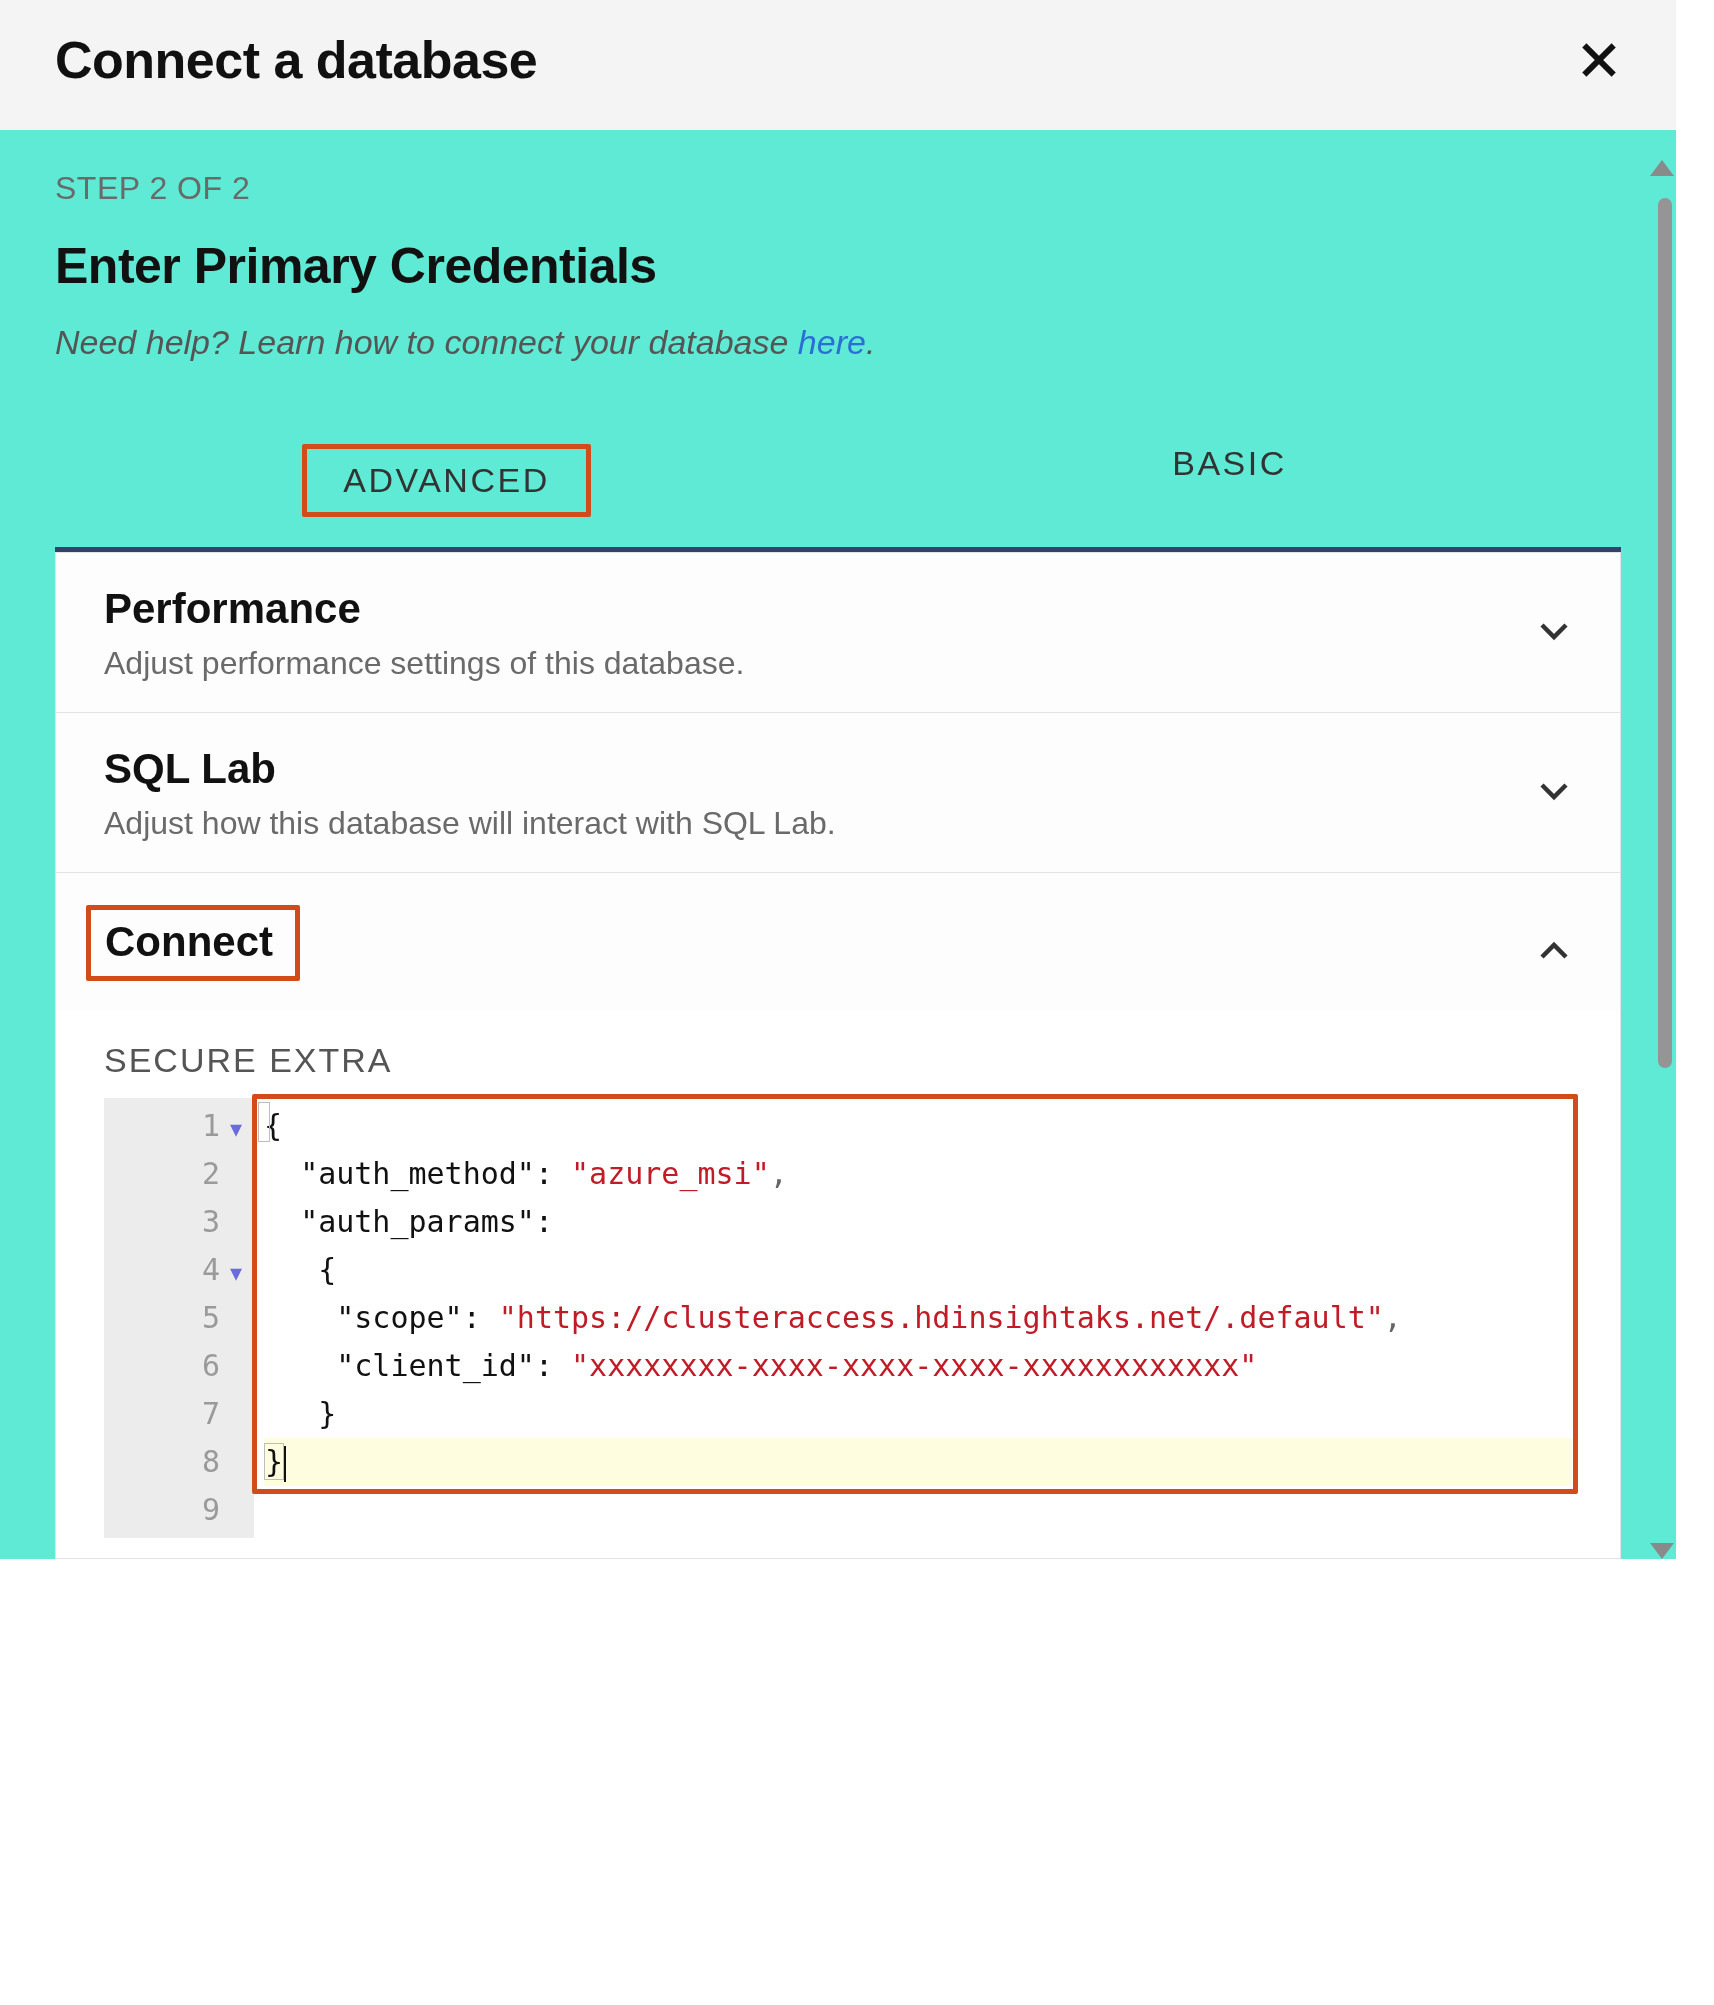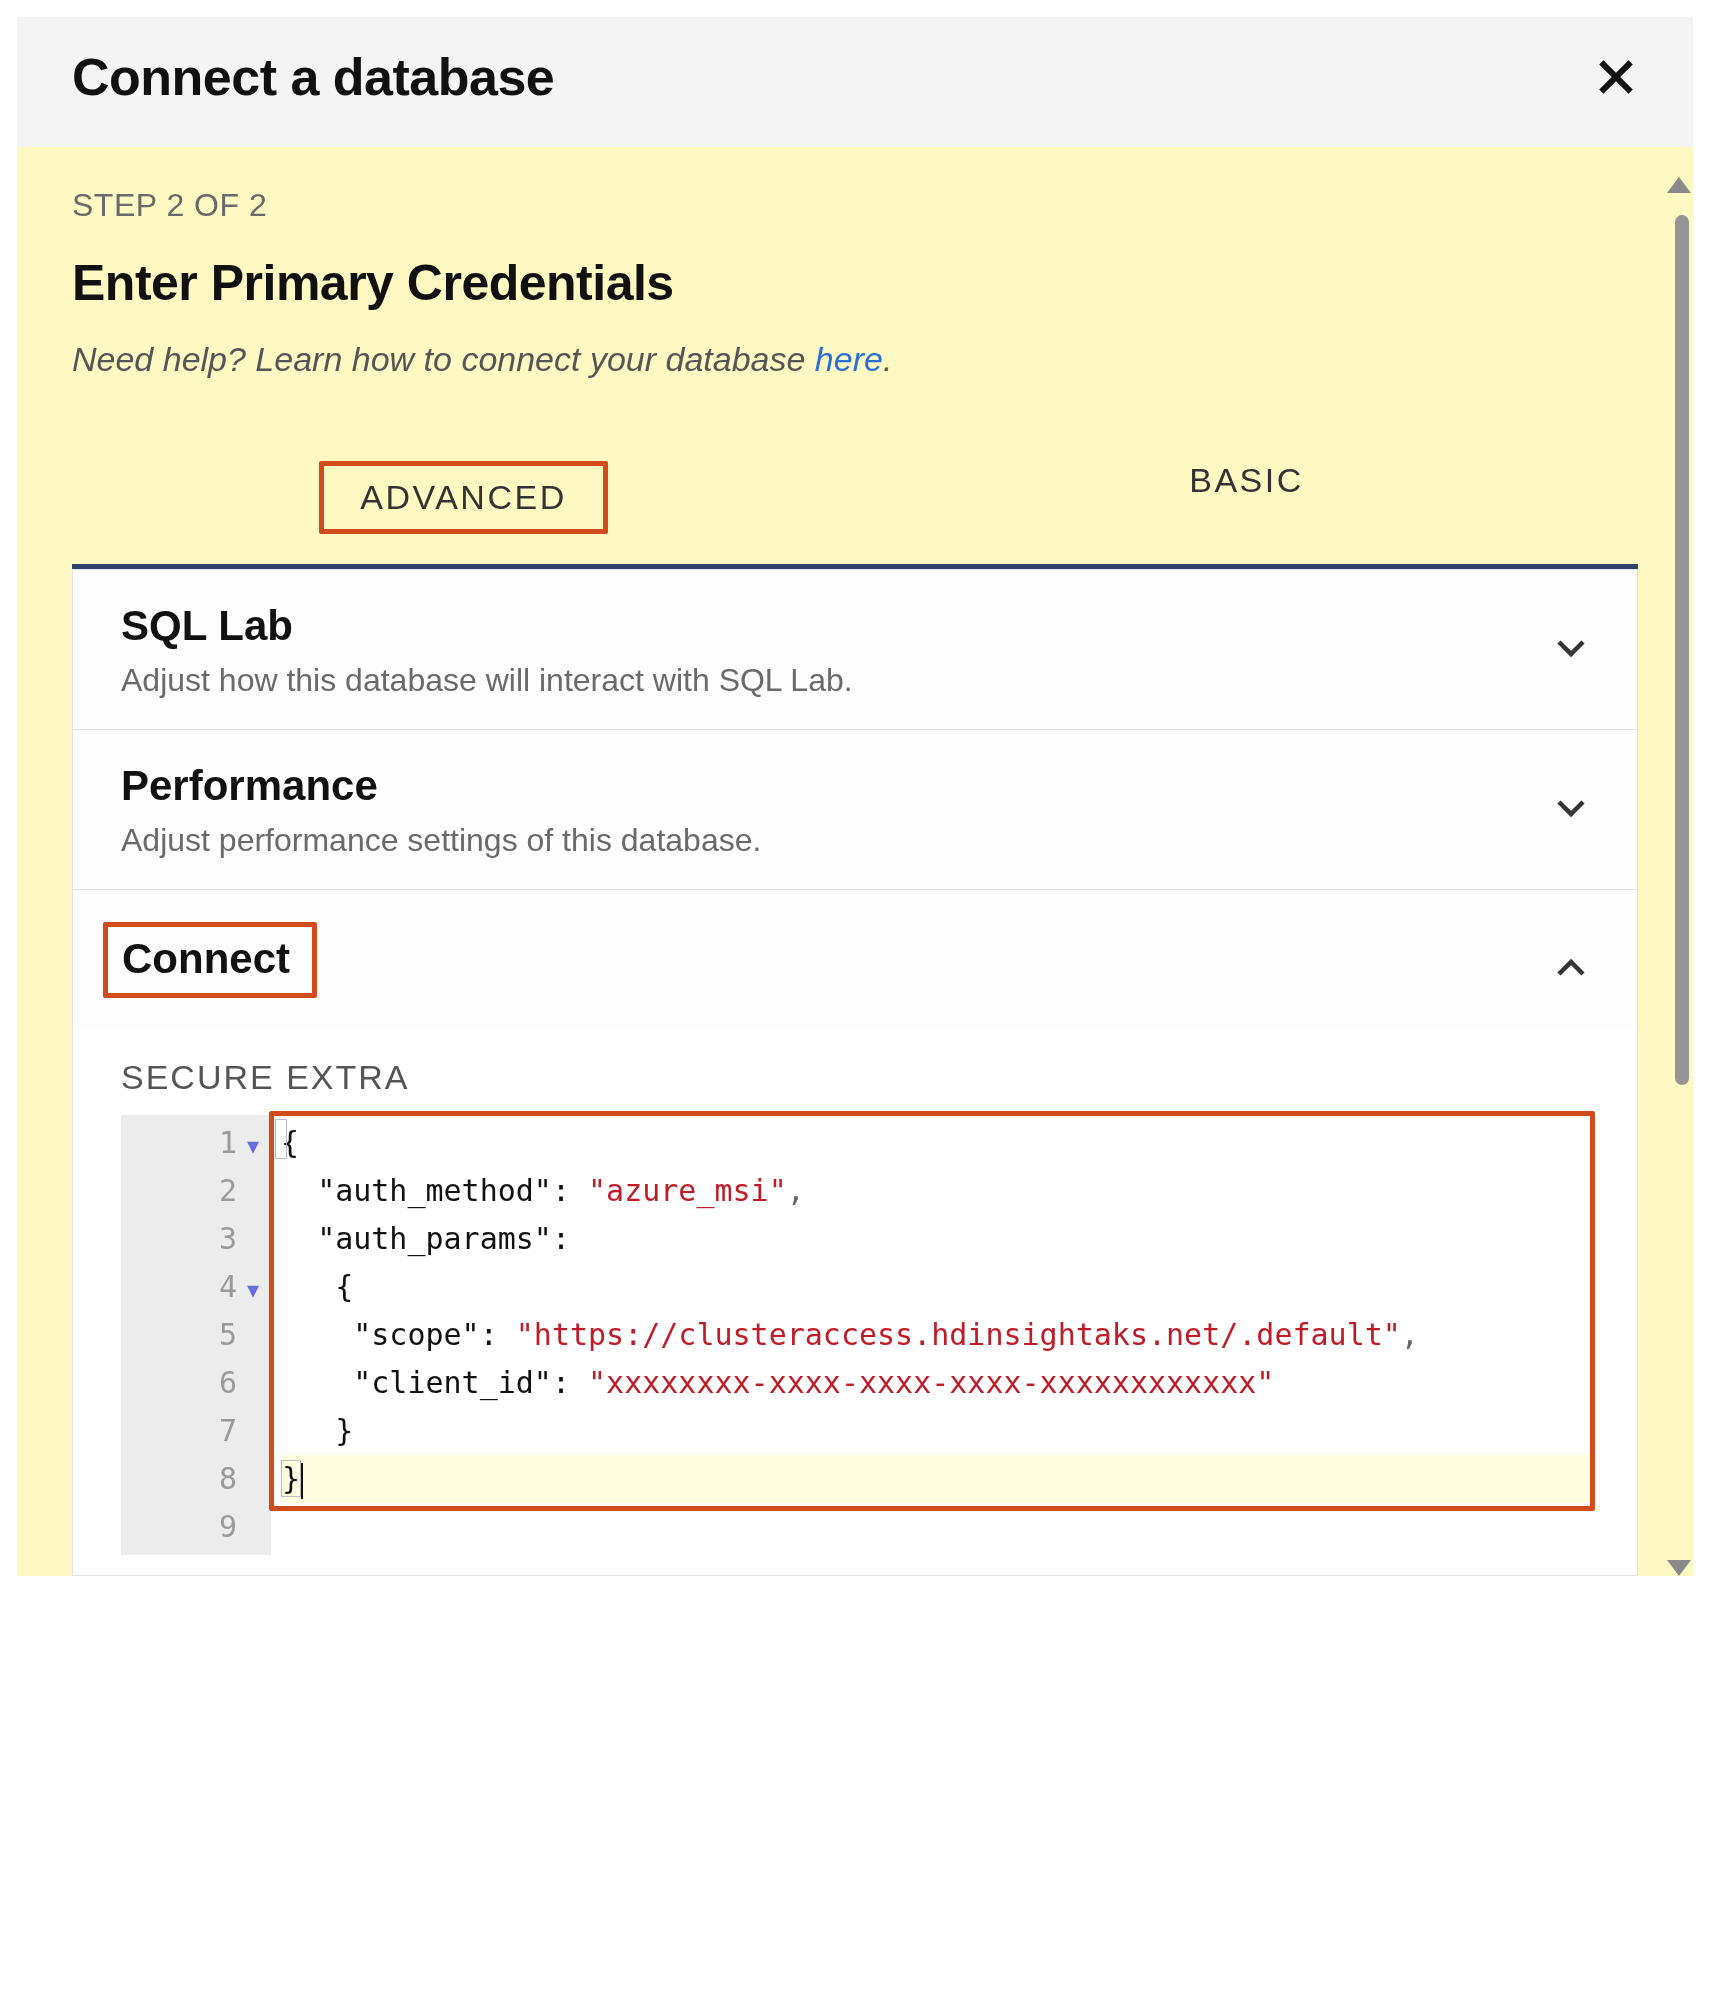--- a/index.html
+++ b/index.html
@@ -1,22 +1,22 @@
 <!DOCTYPE html>
 <html><head>
 <meta charset="utf-8">
 <style>
   * { box-sizing: border-box; margin: 0; padding: 0; }
   html, body { width: 1714px; background: #fff; font-family: Arial, Helvetica, sans-serif; color: #333; }
   .viewport { width: 1714px; position: relative; }
   .modal {
     width: 1676px;
-    margin: 17px;
+    margin: 0;
     position: relative;
-    background: #fef9c3;
+    background: #5eead4;
   }
   .modal-header {
     background: #f4f4f4;
     padding: 30px 55px 40px 55px;
     display: flex;
     align-items: center;
     justify-content: space-between;
   }
   .modal-title { font-size: 52px; font-weight: 700; color: #111; letter-spacing: -0.5px; }
   .close-icon svg { width: 44px; height: 44px; stroke: #111; stroke-width: 3.2; }
@@ -167,36 +167,36 @@
         <div class="tab">
           <span>BASIC</span>
         </div>
       </div>
 
       <div class="accordion">
 
         <div class="accordion-item">
           <div class="accordion-head">
             <div class="leftcol">
-              <div class="acc-title">SQL Lab</div>
-              <div class="acc-desc">Adjust how this database will interact with SQL Lab.</div>
+              <div class="acc-title">Performance</div>
+              <div class="acc-desc">Adjust performance settings of this database.</div>
             </div>
             <span class="chevron">
               <svg viewBox="0 0 24 24">
                   <polyline points="4,8 12,16 20,8"></polyline>
                 </svg>
             </span>
           </div>
         </div>
 
         <div class="accordion-item">
           <div class="accordion-head">
             <div class="leftcol">
-              <div class="acc-title">Performance</div>
-              <div class="acc-desc">Adjust performance settings of this database.</div>
+              <div class="acc-title">SQL Lab</div>
+              <div class="acc-desc">Adjust how this database will interact with SQL Lab.</div>
             </div>
             <span class="chevron">
               <svg viewBox="0 0 24 24">
                   <polyline points="4,8 12,16 20,8"></polyline>
                 </svg>
             </span>
           </div>
         </div>
 
         <div class="accordion-item">

